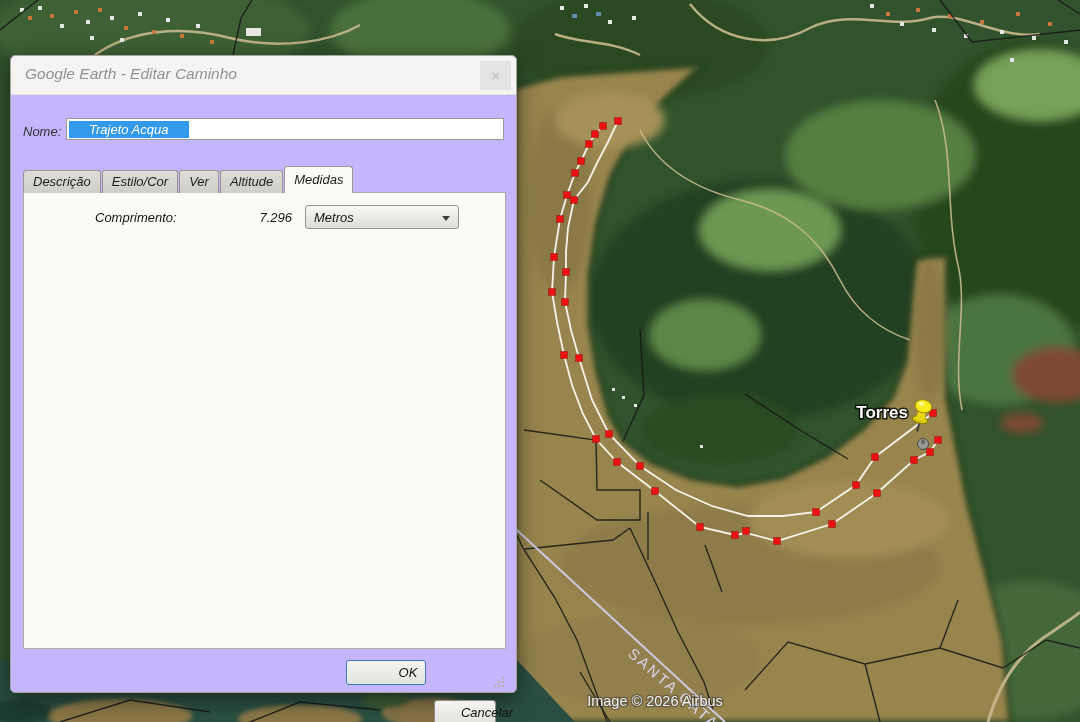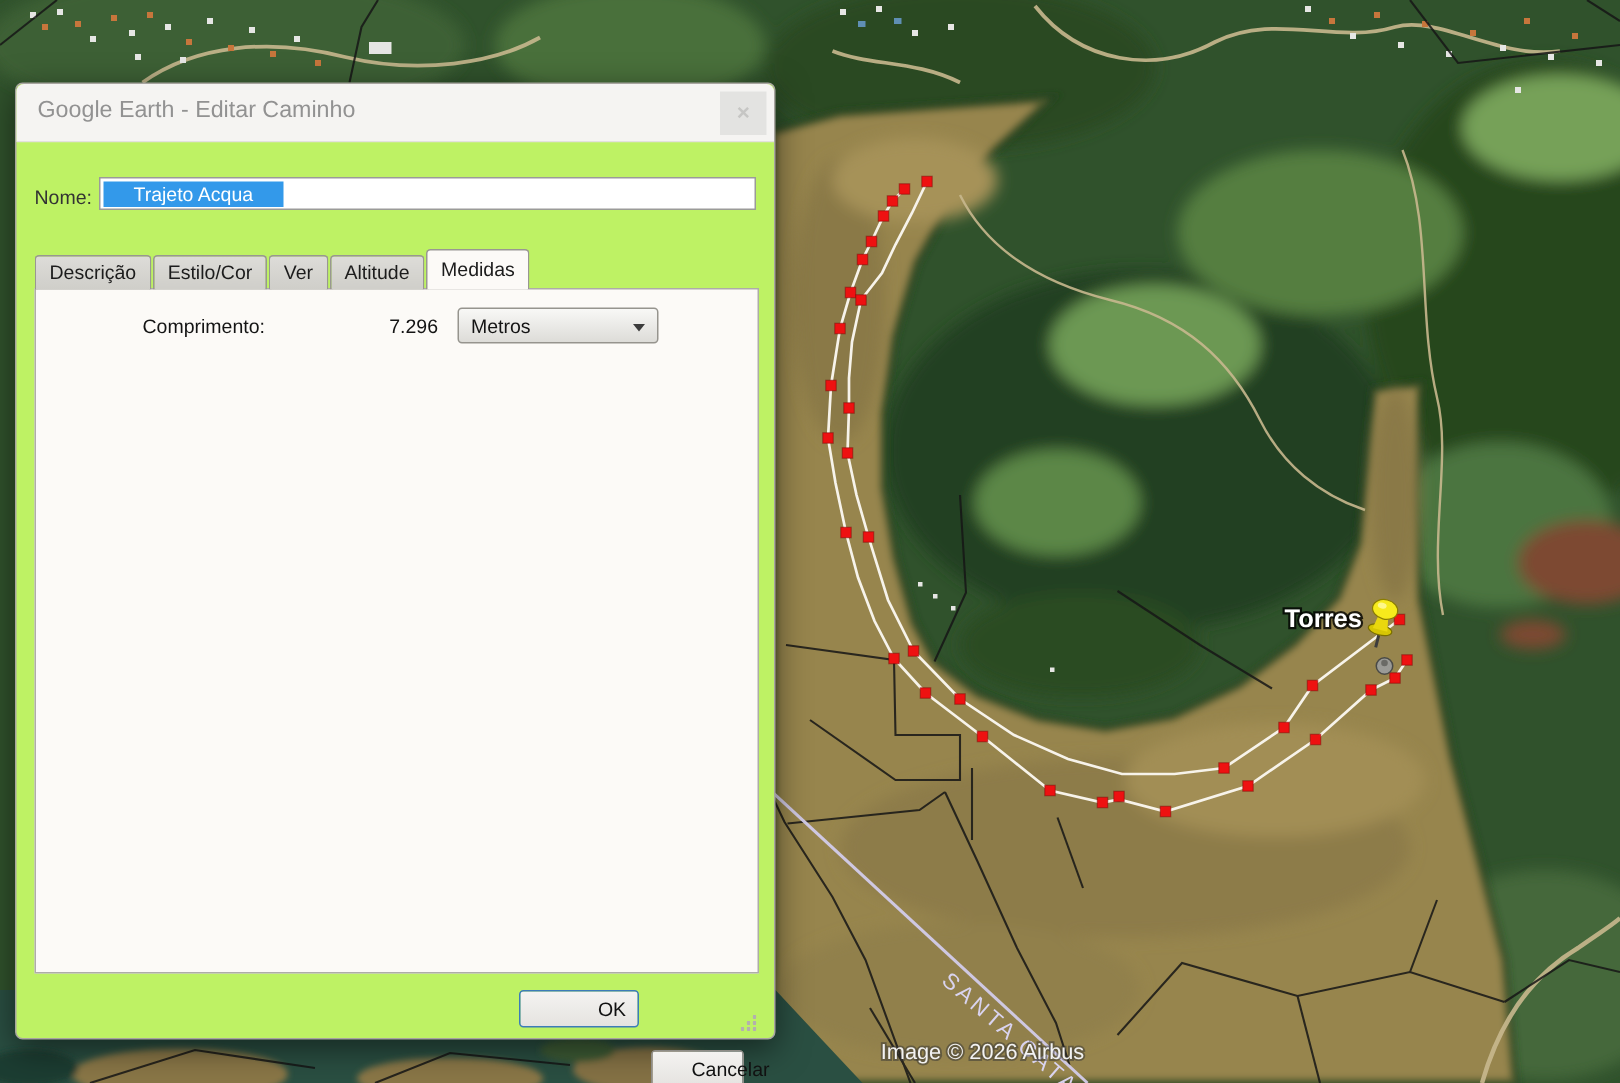--- a/index.html
+++ b/index.html
@@ -2,22 +2,22 @@
 <html><head>
 <meta charset="utf-8">
 <style>
   html,body{margin:0;padding:0;background:#222;}
   #stage{position:relative;width:1080px;height:722px;overflow:hidden;
          font-family:"Liberation Sans",sans-serif;}
   #map-svg{position:absolute;left:0;top:0;}
 
   
   .dialog{position:absolute;left:10px;top:55px;width:507px;height:638px;
-    background:#bef264;border:1px solid #a8a5a0;border-radius:5px;
-    box-shadow:0 6px 22px rgba(0,0,0,.5);box-sizing:border-box;}
+    background:#c4b5fd;border:1px solid #a8a5a0;border-radius:5px;
+    box-shadow:0 6px 22px rgba(0,0,0,.5);box-sizing:border-box;font-style:italic;}
   .titlebar{position:relative;height:38px;background:#f5f4f2;
     border-bottom:1px solid #e3e1dd;border-radius:5px 5px 0 0;}
   .title-text{position:absolute;left:14px;top:9px;font-size:15.5px;color:#929292;}
   .close-btn{position:absolute;right:5px;top:5px;width:31px;height:29px;
     background:#e3e3e1;color:#c6c6c4;font-size:15px;font-weight:bold;
     display:flex;align-items:center;justify-content:center;cursor:default;}
   .name-row{position:absolute;left:0;top:38px;width:100%;height:60px;}
   .name-label{position:absolute;left:12px;top:30px;font-size:13px;color:#333;text-align:center;}
   .name-input{position:absolute;left:55px;top:24px;width:438px;height:22px;
     background:#fff;border:1px solid #9b9b99;box-sizing:border-box;
@@ -28,21 +28,21 @@
   .tabs{position:absolute;left:12px;top:110px;display:flex;align-items:flex-end;height:27px;z-index:3;}
   .tab{height:22px;line-height:22px;padding:0 9px;font-size:13px;color:#1c1c1c;
     background:linear-gradient(#dddcd8,#cfcec9);
     border:1px solid #999792;border-bottom:none;border-radius:3px 3px 0 0;margin-right:1px;}
   .tab.active{height:26px;line-height:26px;background:#fcfaf7;position:relative;z-index:4;}
   .panel{position:absolute;left:12px;top:136px;width:483px;height:457px;
     background:#fcfaf7;border:1px solid #aeaca8;box-sizing:border-box;z-index:2;}
   .comp-label{position:absolute;left:71px;top:17px;font-size:13px;color:#141414;}
   .comp-value{position:absolute;left:180px;top:17px;width:88px;text-align:right;
     font-size:13px;color:#141414;}
-  .unit-select{position:absolute;left:281px;top:12px;width:134px;height:24px;
+  .unit-select{position:absolute;left:281px;top:12px;width:154px;height:24px;
     background:linear-gradient(#f8f8f6,#dddcd8);border:1px solid #96948e;border-radius:3px;
     box-sizing:border-box;font-size:13px;color:#141414;
     display:flex;align-items:center;padding-left:8px;}
   .unit-arrow{position:absolute;right:8px;top:10px;width:0;height:0;
     border-left:4px solid transparent;border-right:4px solid transparent;
     border-top:5px solid #3c3c3c;}
   .btn{position:absolute;top:604px;height:25px;border-radius:3px;font-size:13px;color:#111;
     background:linear-gradient(#f4f3f1,#e5e3e0);display:flex;align-items:center;
     justify-content:center;box-sizing:border-box;padding-left:44px;}
   .btn-ok{left:335px;width:80px;border:1px solid #3c7cb8;}

